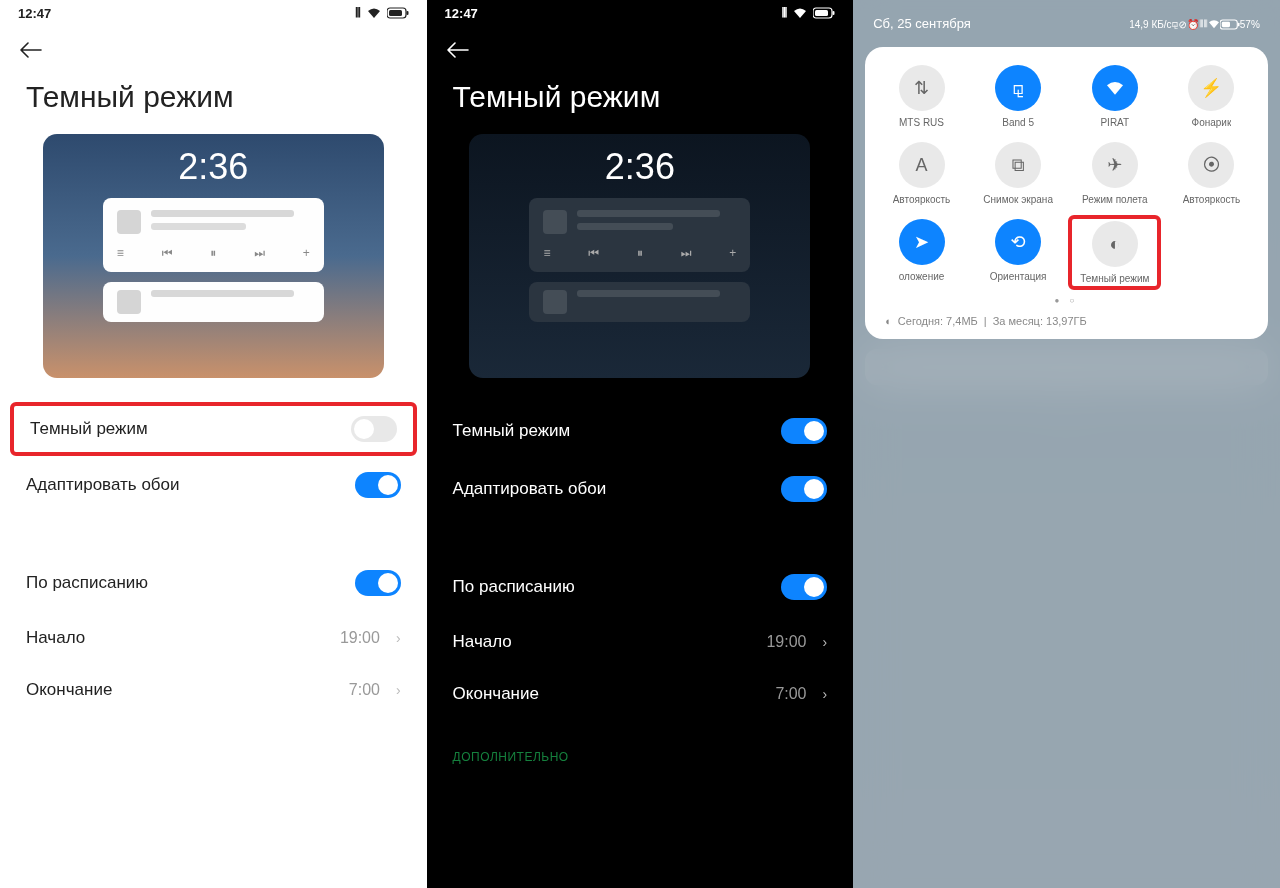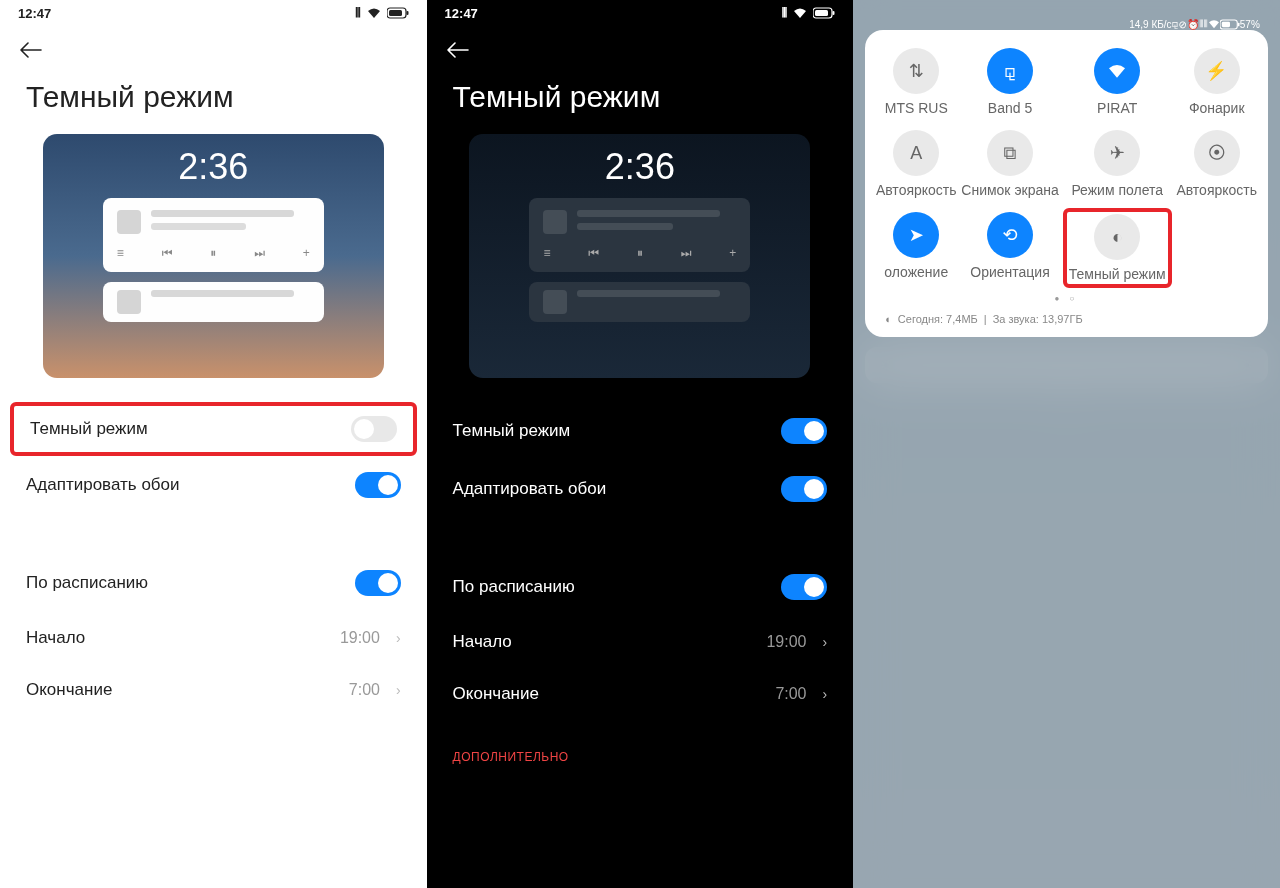--- a/index.html
+++ b/index.html
@@ -25,35 +25,35 @@
 .s2 .prev-l1,.s2 .prev-l2,.s2 .prev-sq{background:#444d56}
 .prev-ctrls{display:flex;justify-content:space-between;margin-top:12px;font-size:12px;color:#888}
 .row{display:flex;justify-content:space-between;align-items:center;padding:16px 26px;font-size:17px}
 .row-val{color:#999;font-size:16px;display:flex;align-items:center;gap:12px}
 .toggle{width:46px;height:26px;border-radius:13px;background:#e8e8e8;position:relative}
 .toggle.on{background:#0d84ff}
 .toggle::after{content:'';position:absolute;width:20px;height:20px;border-radius:50%;background:#fff;top:3px;left:3px}
 .toggle.on::after{left:23px}
 .s2 .toggle:not(.on){background:#333}
 .highlight{border:4px solid #e8252b;border-radius:6px;margin:0 10px;padding:10px 16px!important}
-.section-h{font-size:12px;color:#ef4444;padding:30px 26px 6px;letter-spacing:.5px}
+.section-h{font-size:12px;color:#15803d;padding:30px 26px 6px;letter-spacing:.5px}
 .chev{color:#bbb;font-size:14px;margin-left:4px}
 
 .s3 .panelbg{position:absolute;inset:0;backdrop-filter:blur(20px);background:rgba(150,165,175,.85)}
 .s3-top{position:relative;padding:14px 20px 0}
 .s3-time{font-size:40px;font-weight:300}
 .s3-date{font-size:13px;margin-top:2px}
 .s3-meta{position:absolute;right:20px;top:18px;text-align:right;font-size:10px;display:flex;align-items:center;}
 .s3-gear{position:absolute;right:20px;top:46px;font-size:18px}
 .qs-panel{background:#fff;border-radius:18px;margin:16px 12px 10px;padding:14px 10px 8px;position:relative;color:#555}
 .qs-grid{display:grid;grid-template-columns:repeat(4,1fr);gap:6px 4px}
 .qs-tile{display:flex;flex-direction:column;align-items:center;gap:6px;padding:4px 0;cursor:pointer}
 .qs-ico{width:46px;height:46px;border-radius:50%;background:#e9e9e9;display:flex;align-items:center;justify-content:center;font-size:18px;color:#666}
 .qs-ico.active{background:#0d84ff;color:#fff}
-.qs-lbl{font-size:14px;color:#666;text-align:right;white-space:nowrap;overflow:hidden}
+.qs-lbl{font-size:10px;color:#666;text-align:right;white-space:nowrap;overflow:hidden}
 .qs-hl{border:4px solid #e8252b;border-radius:6px;padding:2px}
 .qs-dots{text-align:center;padding:6px 0 4px;font-size:8px;color:#999;letter-spacing:4px}
 .qs-usage{font-size:11px;color:#888;padding:6px 10px 4px;display:flex;align-items:center;gap:6px}
 .bright{background:#fff;border-radius:12px;margin:0 12px;height:36px;display:flex;align-items:center;justify-content:space-between;padding:0 14px;color:#888}
 .handle{width:40px;height:4px;background:#ccc;border-radius:2px;margin:12px auto 0}
 svg{display:block}
 </style>
 </head>
 <body>
 
@@ -216,20 +216,21 @@
         <span>7:00</span>
         <span class="chev">›</span>
       </span>
   </div>
   <div class="section-h">ДОПОЛНИТЕЛЬНО</div>
 </div>
 
 <div class="screen s3">
   <div class="panelbg"></div>
   <div class="s3-top">
+    <div class="s3-date">Сб, 25 сентября</div>
     <div class="s3-meta">
       <span>14,9 КБ/с</span>
       <span>⚼</span>
       <span>⊘</span>
       <span>⏰</span>
       <span>⫴</span>
       <span>⫴</span>
       <span>
         <svg width="12" height="10" viewBox="0 0 14 12">
             <path d="M7 11L1 4Q7-1 13 4Z" fill="#fff"></path>
@@ -300,21 +301,21 @@
         <div class="qs-tile qs-hl">
           <div class="qs-ico">◐</div>
           <div class="qs-lbl">Темный режим</div>
         </div>
       </div>
     <div class="qs-dots">● ○</div>
     <div class="qs-usage">
       <span>◐</span>
       <span>Сегодня: 7,4МБ</span>
       <span>|</span>
-      <span>За звука: 13,97ГБ</span>
+      <span>За месяц: 13,97ГБ</span>
     </div>
   </div>
   <div class="bright">
     <span>☀</span>
     <span>☀</span>
   </div>
   <div class="handle"></div>
 </div>
 
 </body></html>

